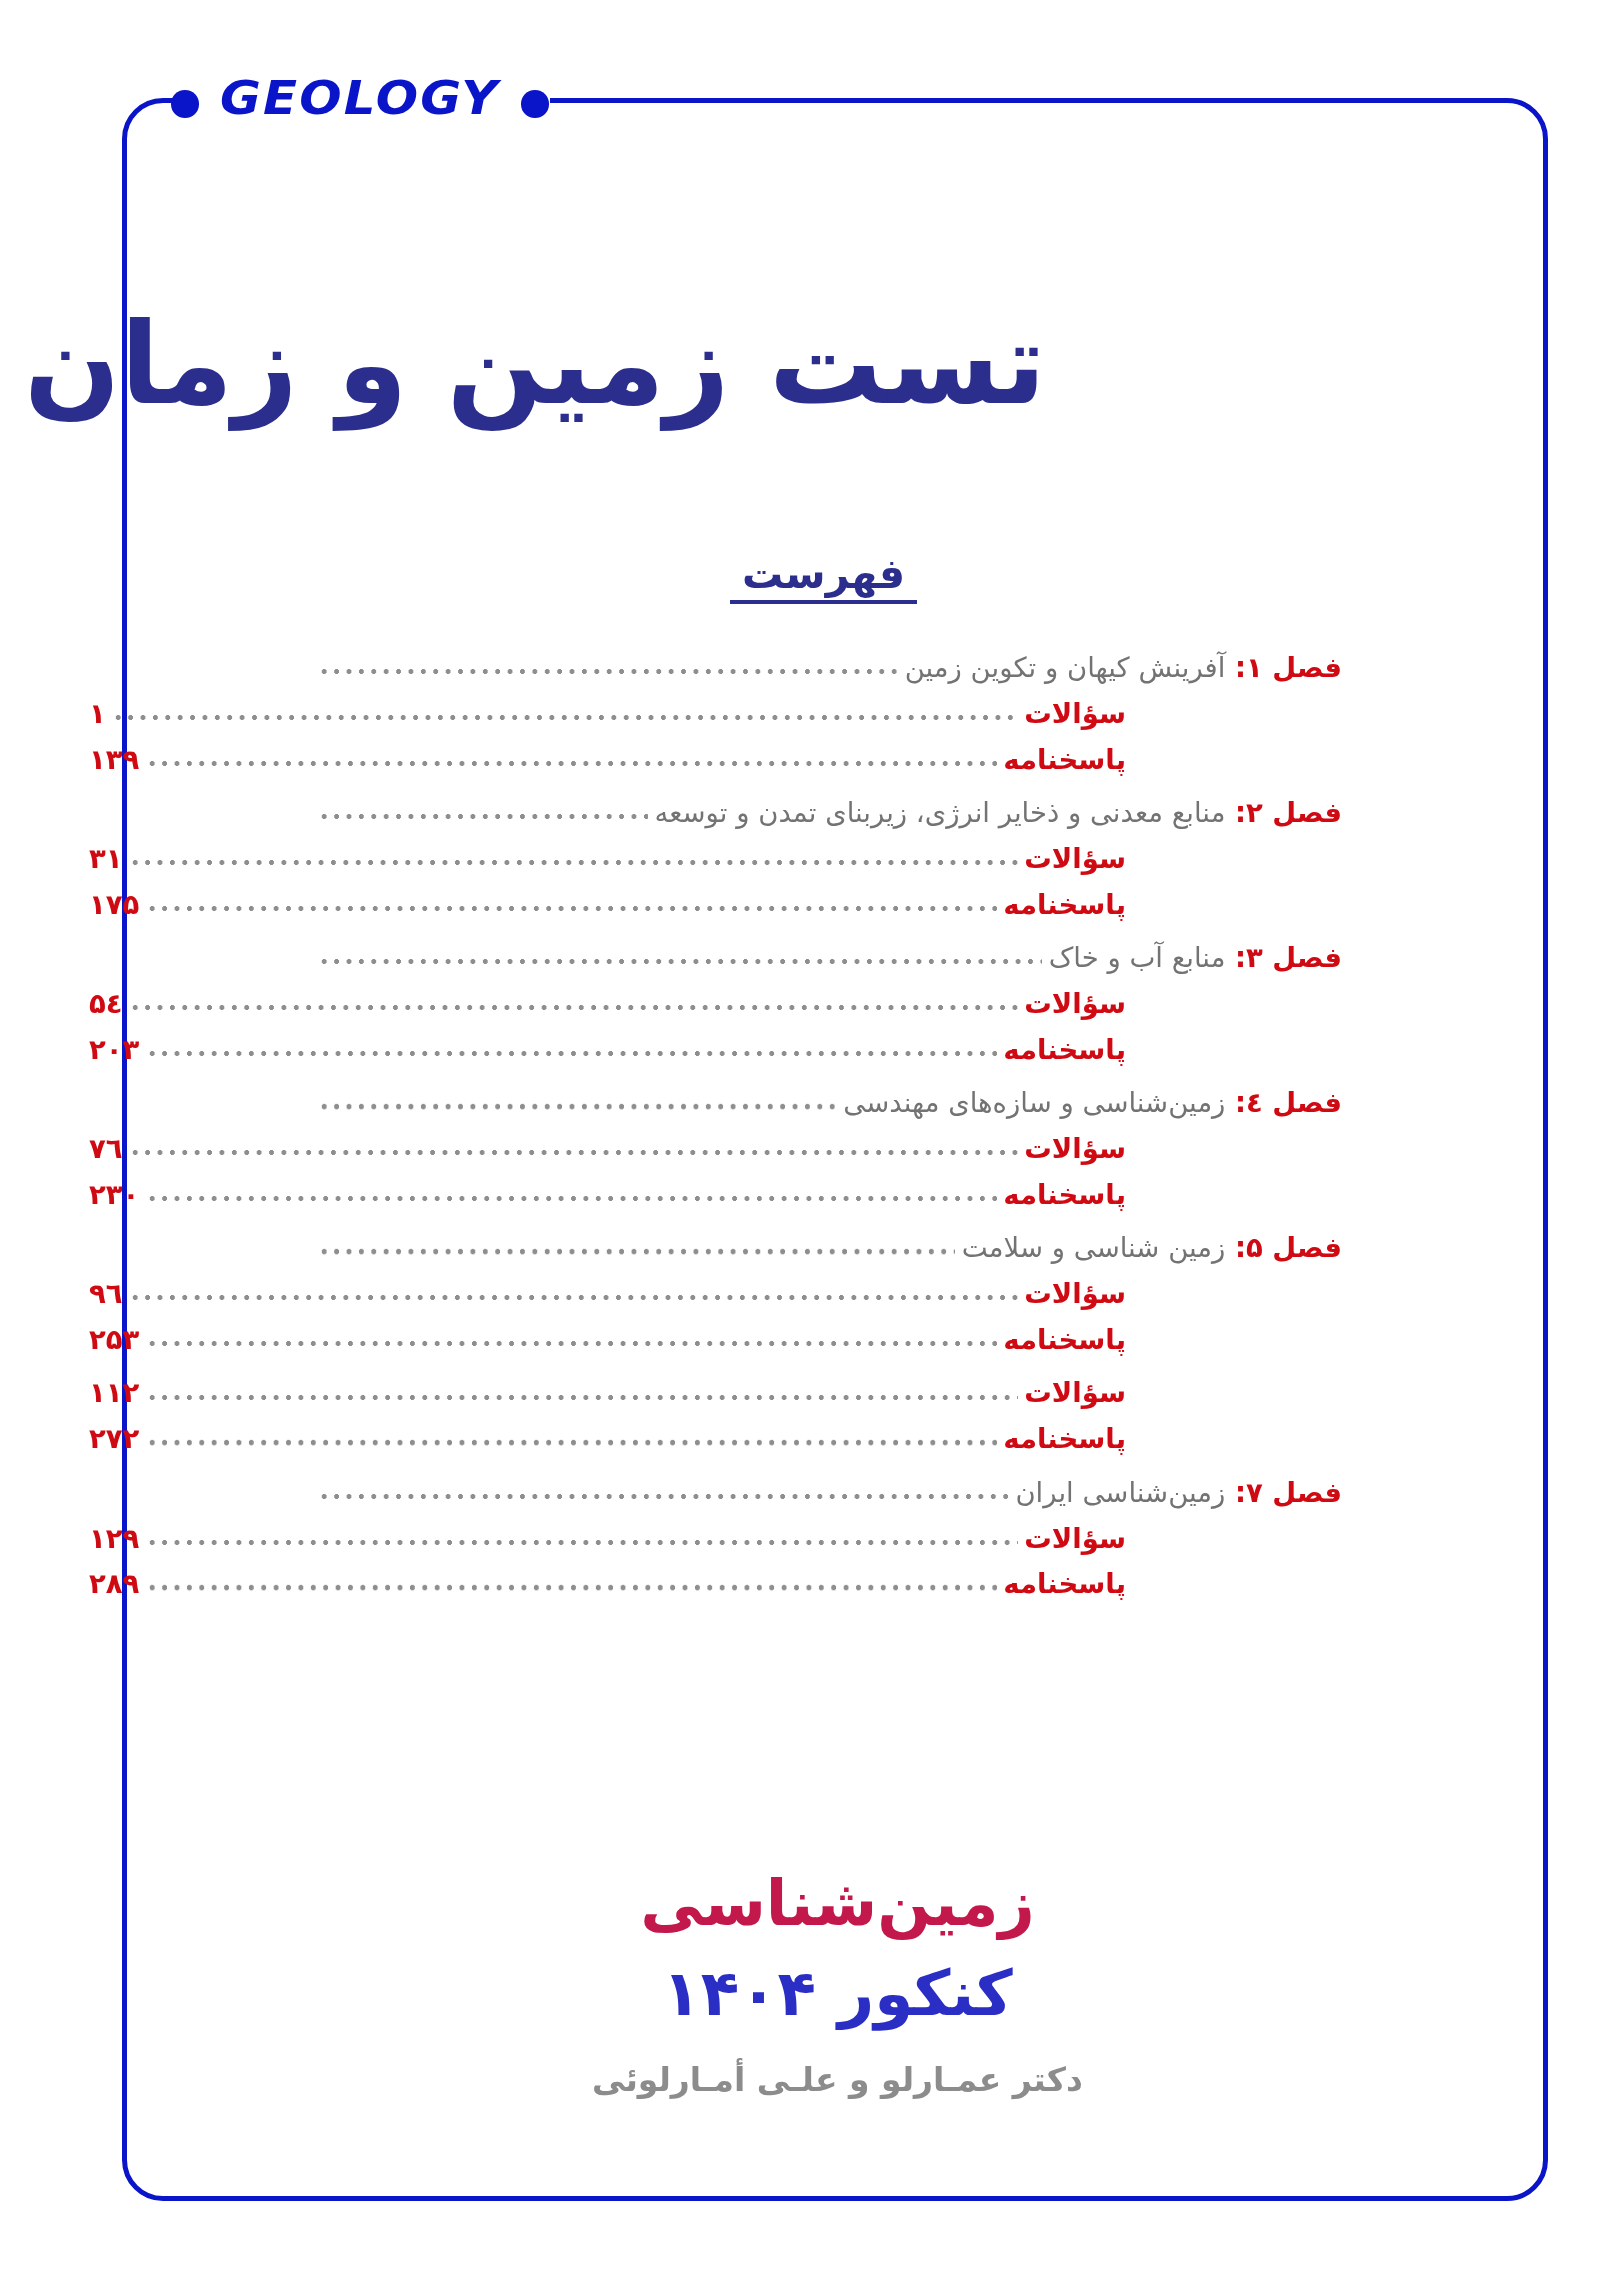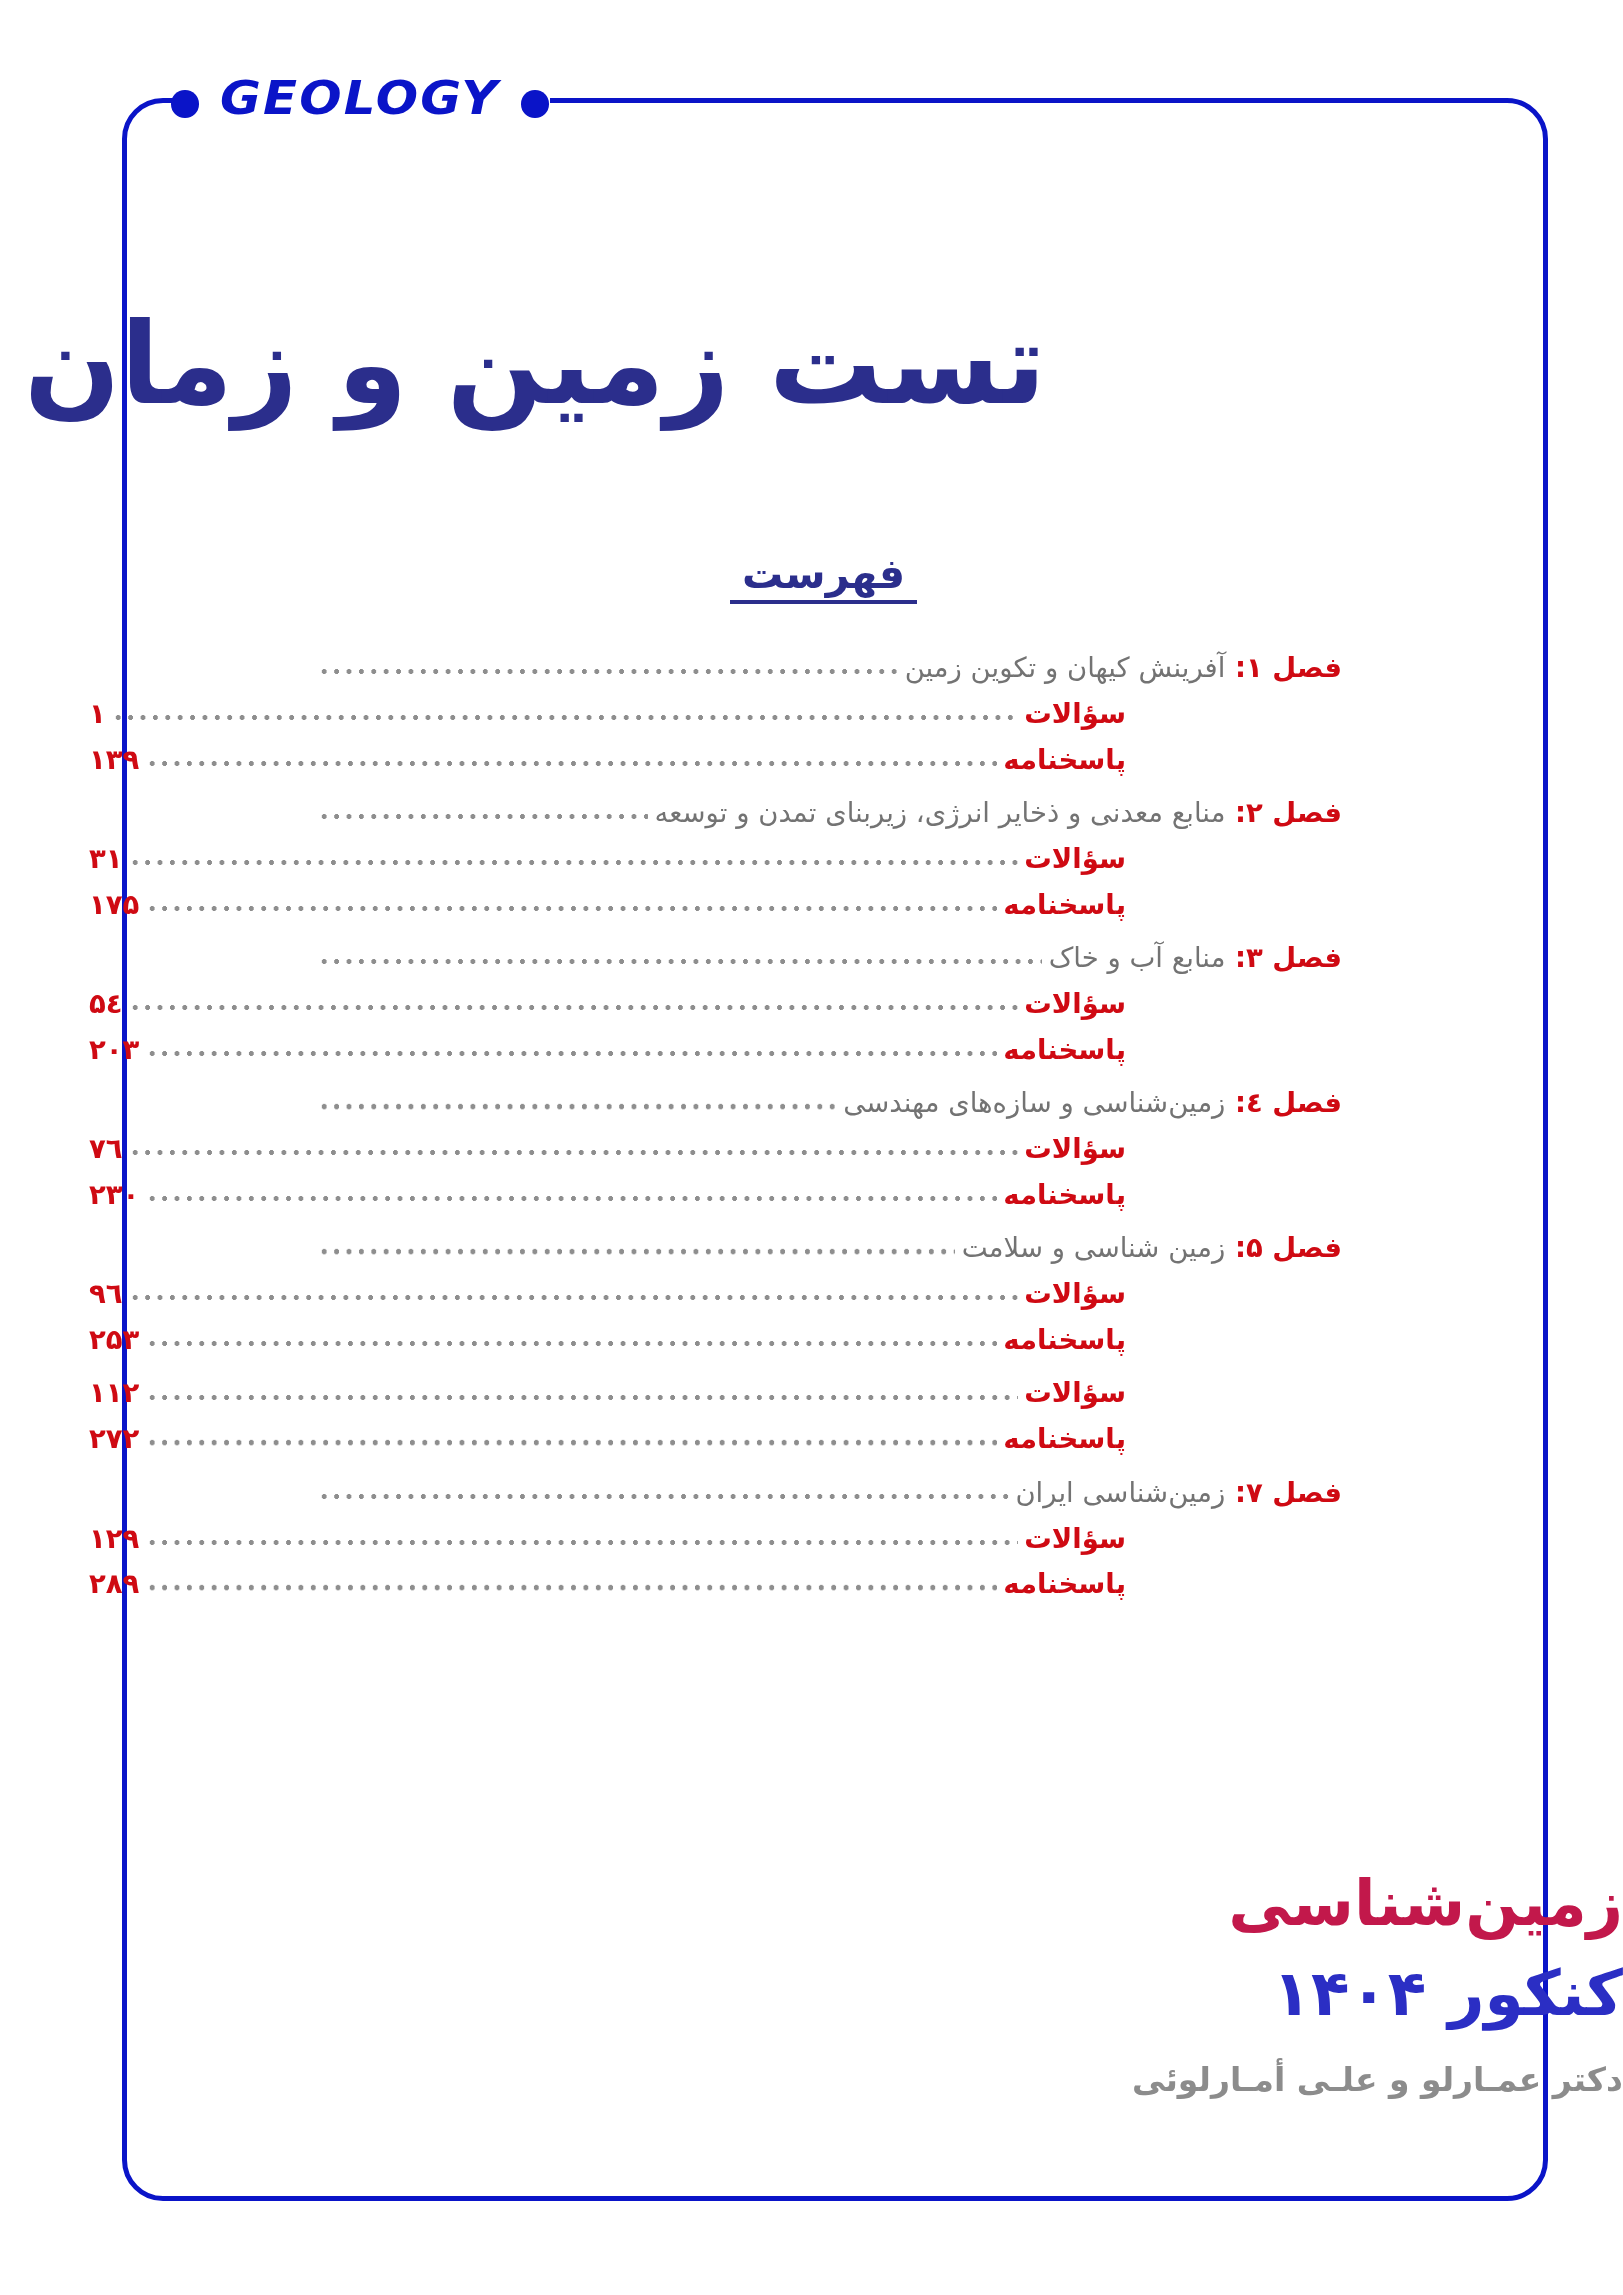--- a/index.html
+++ b/index.html
@@ -165,21 +165,21 @@
   
   .toc-row.sub .row-label { padding-right: 0; }
   .toc-row.sub { padding-right: 216px; }
 
   
   .footer {
     position: absolute;
     left: 0;
     right: 0;
     top: 1868px;
-    text-align: right;
+    text-align: center;
     direction: rtl;
     margin-left: 28px;
   }
   .footer-line1 {
     font-size: 63px;
     font-weight: 700;
     color: #c2184b;
     letter-spacing: 0.7px;
     line-height: 1.15;
     white-space: nowrap;

